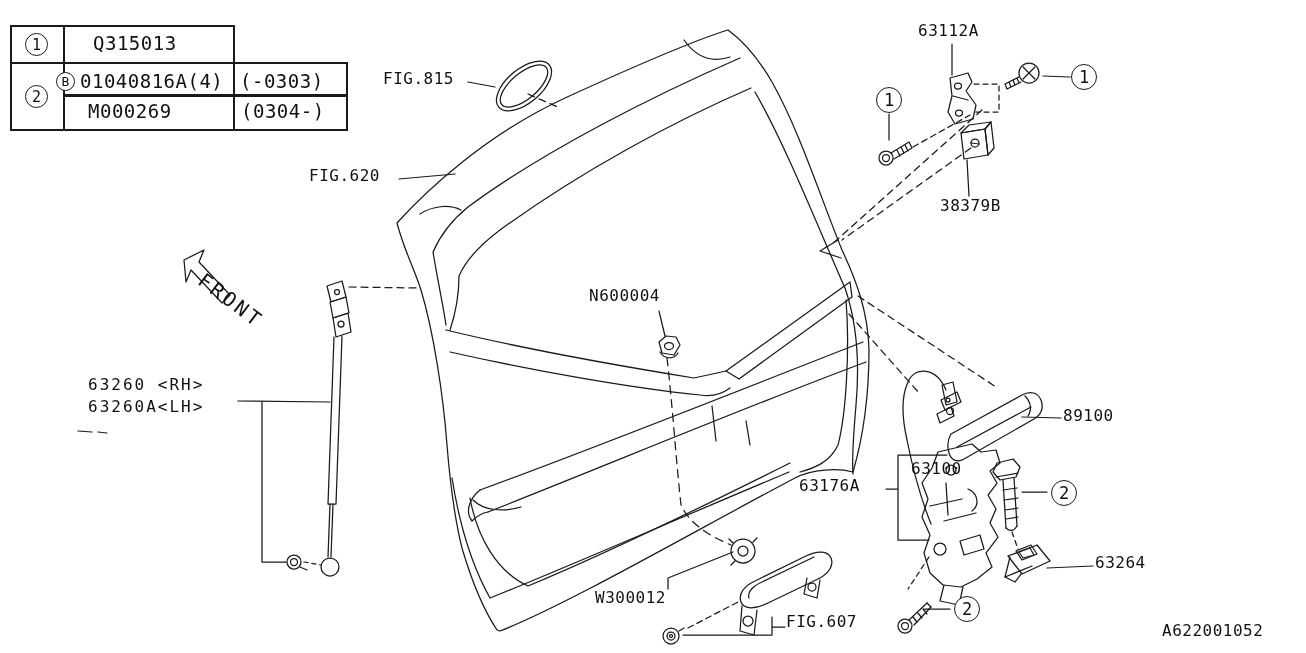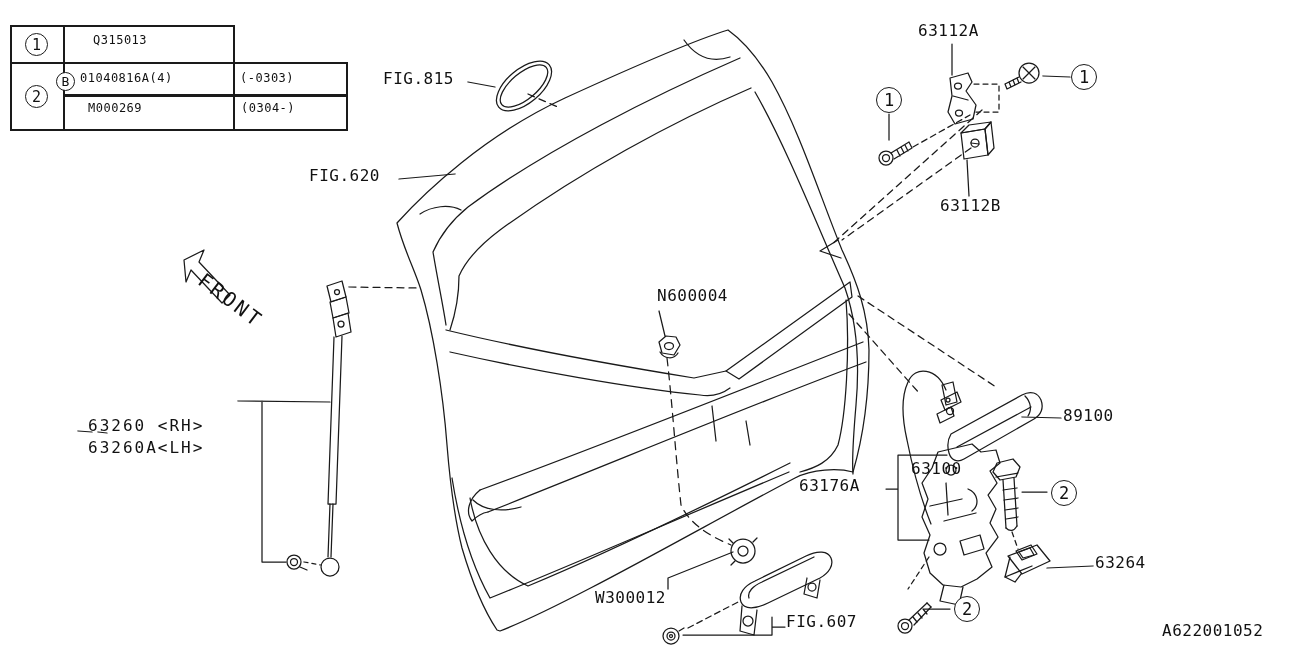--- a/index.html
+++ b/index.html
@@ -5,22 +5,22 @@
   html,body{margin:0;padding:0;background:#ffffff;}
   #stage{
     position:relative;width:1306px;height:653px;background:#ffffff;
     font-family:"DejaVu Sans Mono",monospace;color:#111;overflow:hidden;
   }
   #lineart{position:absolute;left:0;top:0;}
   .lbl{
     position:absolute;font-size:16px;line-height:1.0;letter-spacing:0.5px;
     white-space:pre;color:#111;
   }
-  .lbl.small{font-size:12px;}
-  .lbl.wide{letter-spacing:2px;margin-top:41px;}
+  .lbl.small{font-size:19px;}
+  .lbl.wide{letter-spacing:2px;}
   .tline{position:absolute;background:#1a1a1a;}
   .circle-badge{
     position:absolute;border:1.6px solid #1a1a1a;border-radius:50%;
     display:flex;align-items:center;justify-content:center;
     background:#fff;color:#111;box-sizing:border-box;
   }
   .cb-lg{width:26px;height:26px;font-size:17px;}
   .cb-sm{width:23px;height:23px;font-size:15px;}
   .cb-xs{width:19px;height:19px;font-size:13px;}
   .front-label{
@@ -225,22 +225,22 @@
   </div>
 
   <div class="circle-badge cb-lg" style="left:876px;top:87px">1</div>
   <div class="circle-badge cb-lg" style="left:1071px;top:64px">1</div>
   <div class="circle-badge cb-lg" style="left:1051px;top:480px">2</div>
   <div class="circle-badge cb-lg" style="left:954px;top:596px">2</div>
 
   <div class="lbl" style="left:383px;top:71px">FIG.815</div>
   <div class="lbl" style="left:309px;top:168px">FIG.620</div>
   <div class="lbl" style="left:918px;top:23px">63112A</div>
-  <div class="lbl" style="left:940px;top:198px">63112B</div>
-  <div class="lbl" style="left:657px;top:288px">N600004</div>
+  <div class="lbl" style="left:940px;top:198px">38379B</div>
+  <div class="lbl" style="left:589px;top:288px">N600004</div>
   <div class="front-label">FRONT</div>
   <div class="lbl wide" style="left:88px;top:377px">63260 &lt;RH&gt;</div>
   <div class="lbl wide" style="left:88px;top:399px">63260A&lt;LH&gt;</div>
   <div class="lbl" style="left:1063px;top:408px">89100</div>
   <div class="lbl" style="left:799px;top:478px">63176A</div>
   <div class="lbl" style="left:911px;top:461px">63100</div>
   <div class="lbl" style="left:595px;top:590px">W300012</div>
   <div class="lbl" style="left:786px;top:614px">FIG.607</div>
   <div class="lbl" style="left:1095px;top:555px">63264</div>
   <div class="lbl" style="left:1162px;top:623px">A622001052</div>

